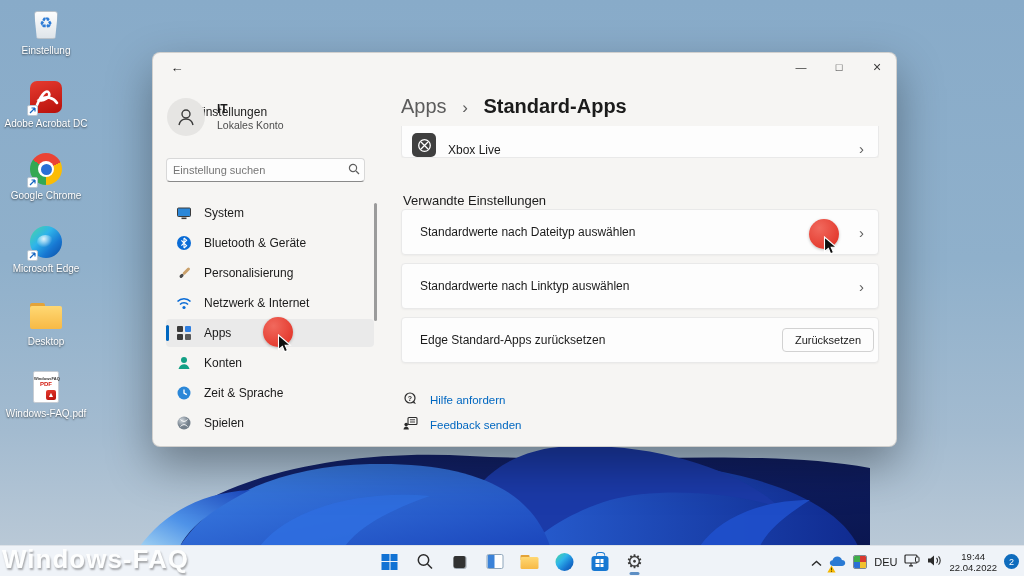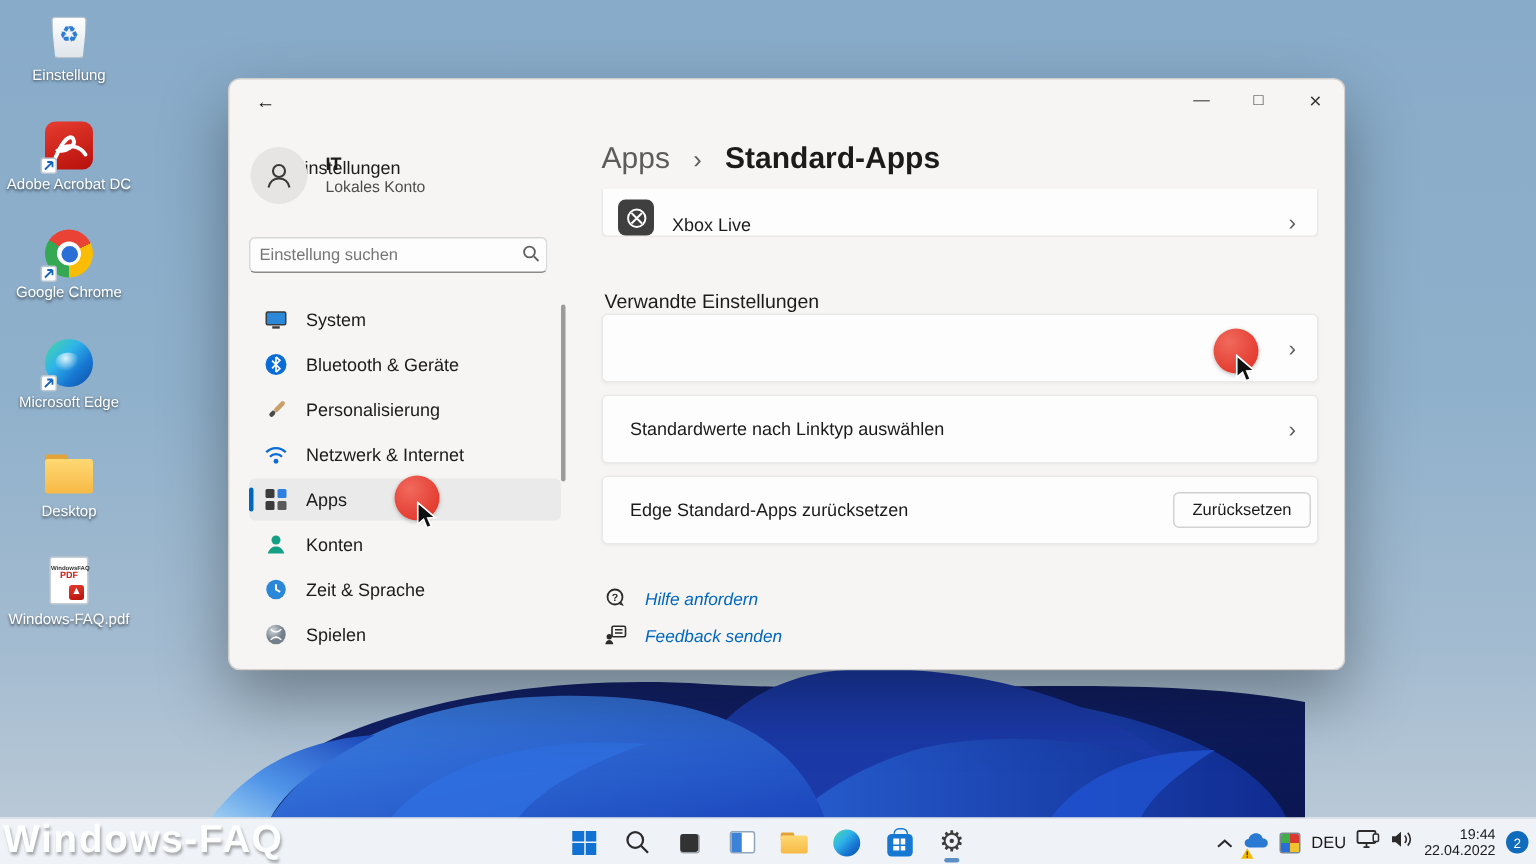--- a/index.html
+++ b/index.html
@@ -94,21 +94,21 @@
 
   .sect-title { position:absolute; left:250px; top:140px; font-size:13px; font-weight:normal; }
 
   .srow { position:absolute; left:248px; width:478px; height:46px; background:#fdfdfd; border:1px solid #e9e9e9;
       border-radius:4px; display:flex; align-items:center; box-shadow:0 1px 2px rgba(0,0,0,.04); }
   .srow .rlbl { margin-left:18px; font-size:12px; }
   .reset-btn { margin-left:auto; margin-right:4px; height:24px; padding:0 12px; background:#fdfdfd;
       border:1px solid #d2d2d2; border-radius:4px; font-size:11px; font-family:"Liberation Sans",sans-serif; color:#1b1b1b; }
 
   .flink { position:absolute; left:250px; display:flex; align-items:center; gap:12px; }
-  .flink .ltext { color:#0067c0; font-size:11.5px;font-style:italic; }
+  .flink .ltext { color:#0067c0; font-size:11.5px; }
 
   
   .redspot { position:absolute; width:30px; height:30px; border-radius:50%;
       background:radial-gradient(circle at 35% 30%, #f1695d, #df2b1f); box-shadow:0 1px 3px rgba(0,0,0,.25); z-index:20; }
   .cursor { position:absolute; z-index:21; }
 
   
   .taskbar { position:absolute; left:0; bottom:0; width:1024px; height:31px; background:#eff3f8;
       border-top:1px solid #dde2e8; z-index:30; }
   .tb-center { position:absolute; left:50%; top:0; height:31px; transform:translateX(-50%);
@@ -130,21 +130,21 @@
       background:linear-gradient(135deg,#49d7a0 0%,#2fb4ea 38%,#1777d2 68%,#0c4da2 100%); }
   .store-s { position:relative; width:17px; height:15px; background:#1778d2; border-radius:3px; margin-top:3px; }
   .store-s::before { content:""; position:absolute; left:4.5px; top:-4px; width:8px; height:6px; border:1.5px solid #1778d2;
       border-bottom:none; border-radius:4px 4px 0 0; }
   .store-s .wgrid { position:absolute; left:4.5px; top:3.5px; width:8px; height:8px; display:grid;
       grid-template-columns:3.5px 3.5px; grid-template-rows:3.5px 3.5px; gap:1px; }
   .store-s .wgrid span { background:#fff; }
 
   .tb-right { position:absolute; right:5px; top:0; height:31px; display:flex; align-items:center; gap:7px; }
   .deu { font-size:11px; color:#1b1b1b; }
-  .clockblk { text-align:right; font-size:9.5px; color:#1b1b1b; line-height:11px; }
+  .clockblk { text-align:center; font-size:9.5px; color:#1b1b1b; line-height:11px; }
   .badge { width:15px; height:15px; border-radius:50%; background:#0f6cbd; color:#fff; font-size:9px;
       display:flex; align-items:center; justify-content:center; }
   .appgrid { width:14px; height:14px; border-radius:2px; border:1px solid #7c8894; overflow:hidden;
       display:grid; grid-template-columns:6px 6px; grid-template-rows:6px 6px; }
   .appgrid span:nth-child(1){background:#3fae49;} .appgrid span:nth-child(2){background:#d8382f;}
   .appgrid span:nth-child(3){background:#2a6fd6;} .appgrid span:nth-child(4){background:#f2c12e;}
 </style>
 </head>
 <body>
 
@@ -377,20 +377,21 @@
           </svg>
       </span>
       <span>Xbox Live</span>
       <span class="row-chev">›</span>
     </div>
   </div>
 
   <div class="sect-title">Verwandte Einstellungen</div>
 
   <div class="srow" style="top:156px">
+    <span class="rlbl">Standardwerte nach Dateityp auswählen</span>
     <span class="row-chev">›</span>
   </div>
 
   <div class="srow" style="top:210px">
     <span class="rlbl">Standardwerte nach Linktyp auswählen</span>
     <span class="row-chev">›</span>
   </div>
 
   <div class="srow" style="top:264px">
     <span class="rlbl">Edge Standard-Apps zurücksetzen</span>

